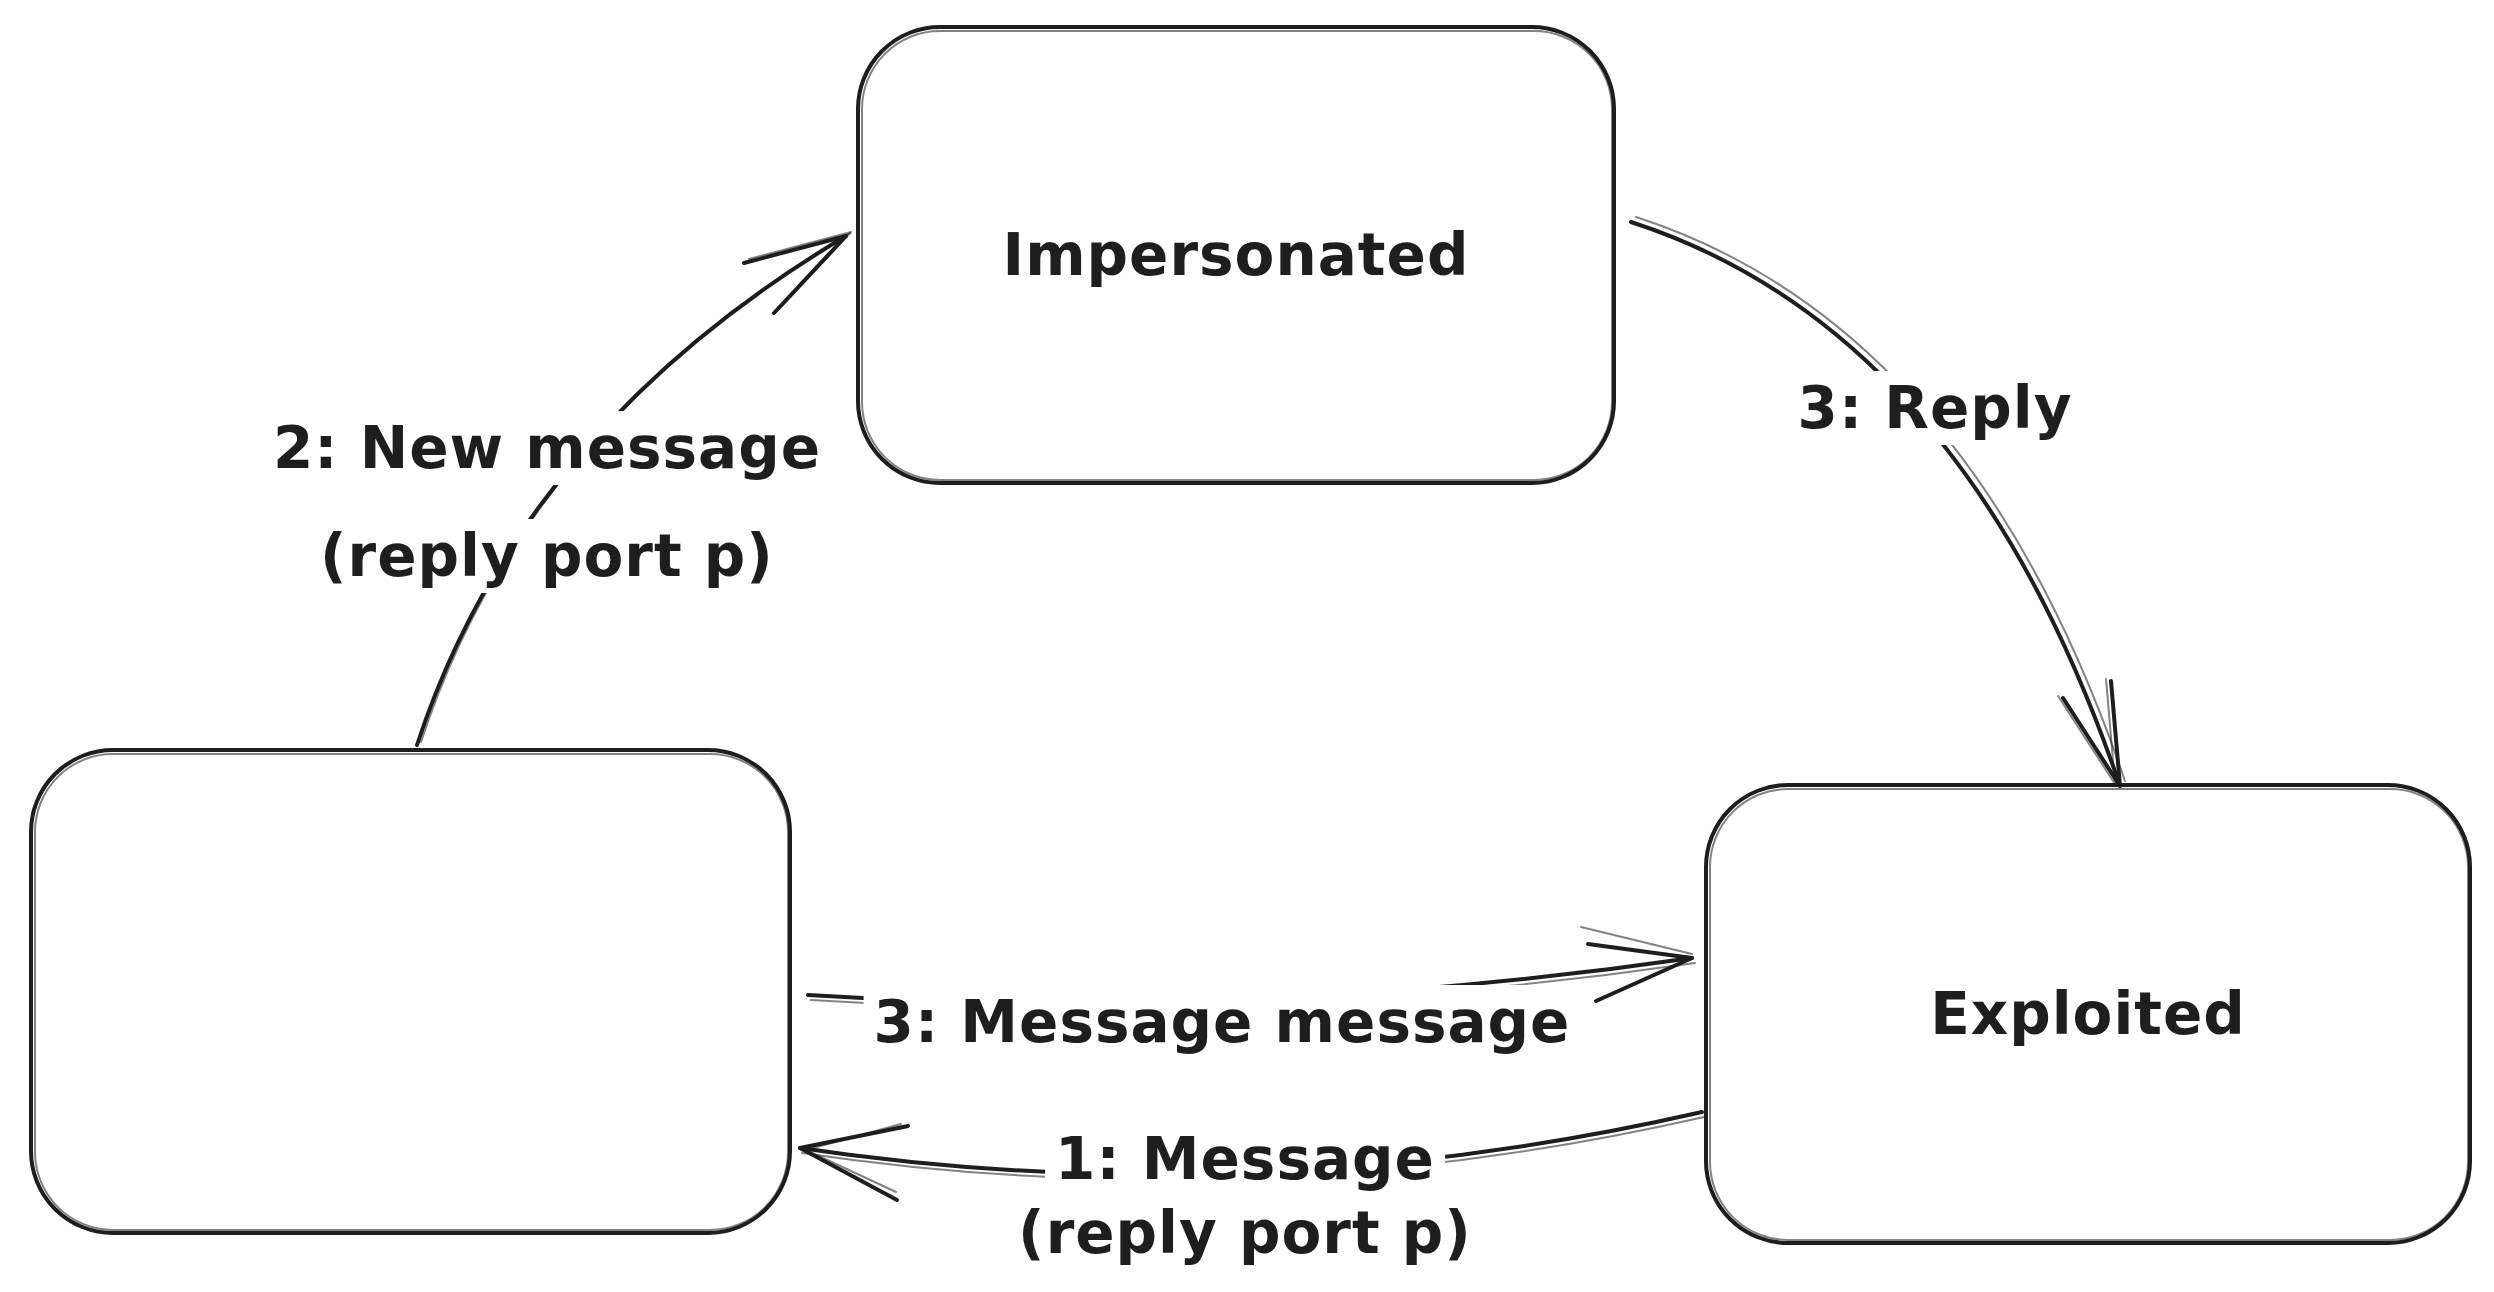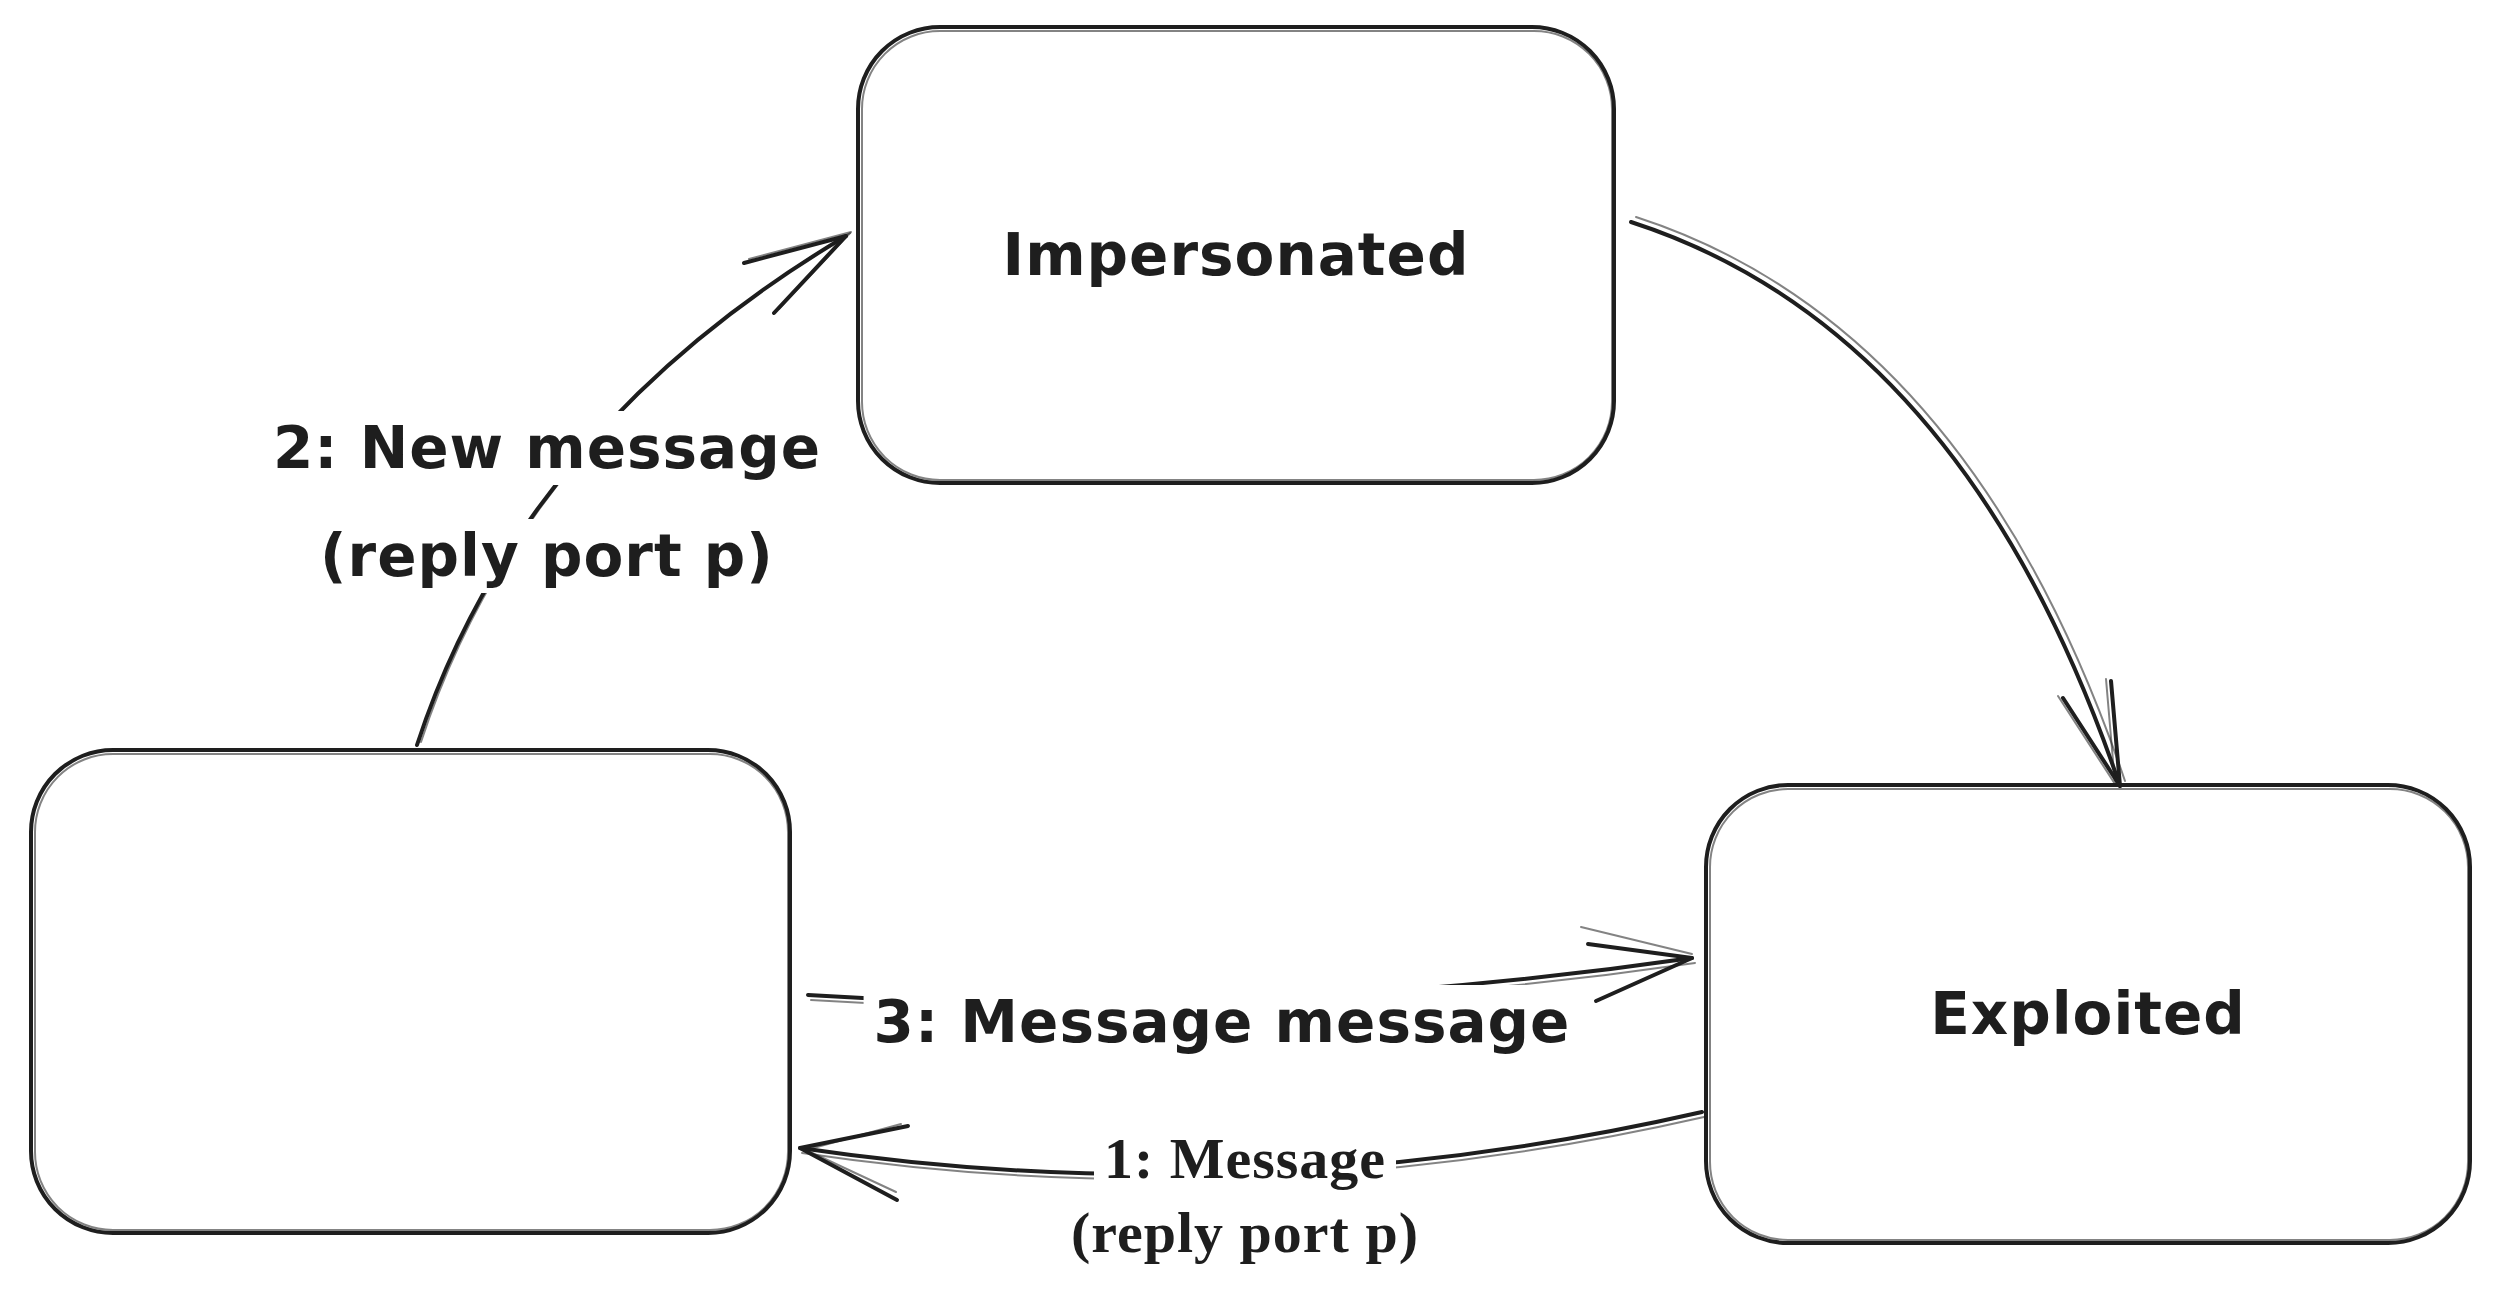--- a/index.html
+++ b/index.html
@@ -117,23 +117,26 @@
   <div class="node-label" style="left:1236px; top:255px;">Impersonated</div>
 
 
   <div class="node-label" style="left:2088px; top:1014px;">Exploited</div>
 
   <div class="edge-label" style="left:547px; top:502px;gap:34px;">
     <span class="line">2: New message</span>
     <span class="line">(reply port p)</span>
   </div>
 
+  <div class="edge-label" style="left:1935px; top:408px;">
+    <span class="line">3: Reply</span>
+  </div>
 
   <div class="edge-label" style="left:1222px; top:1022px;">
     <span class="line">3: Message message</span>
   </div>
 
-  <div class="edge-label" style="left:1245px; top:1196px;font-family:Liberation Serif, serif;">
+  <div class="edge-label" style="left:1245px; top:1196px;">
     <span class="line">1: Message</span>
     <span class="line">(reply port p)</span>
   </div>
 
 </div>
 
 </body></html>

